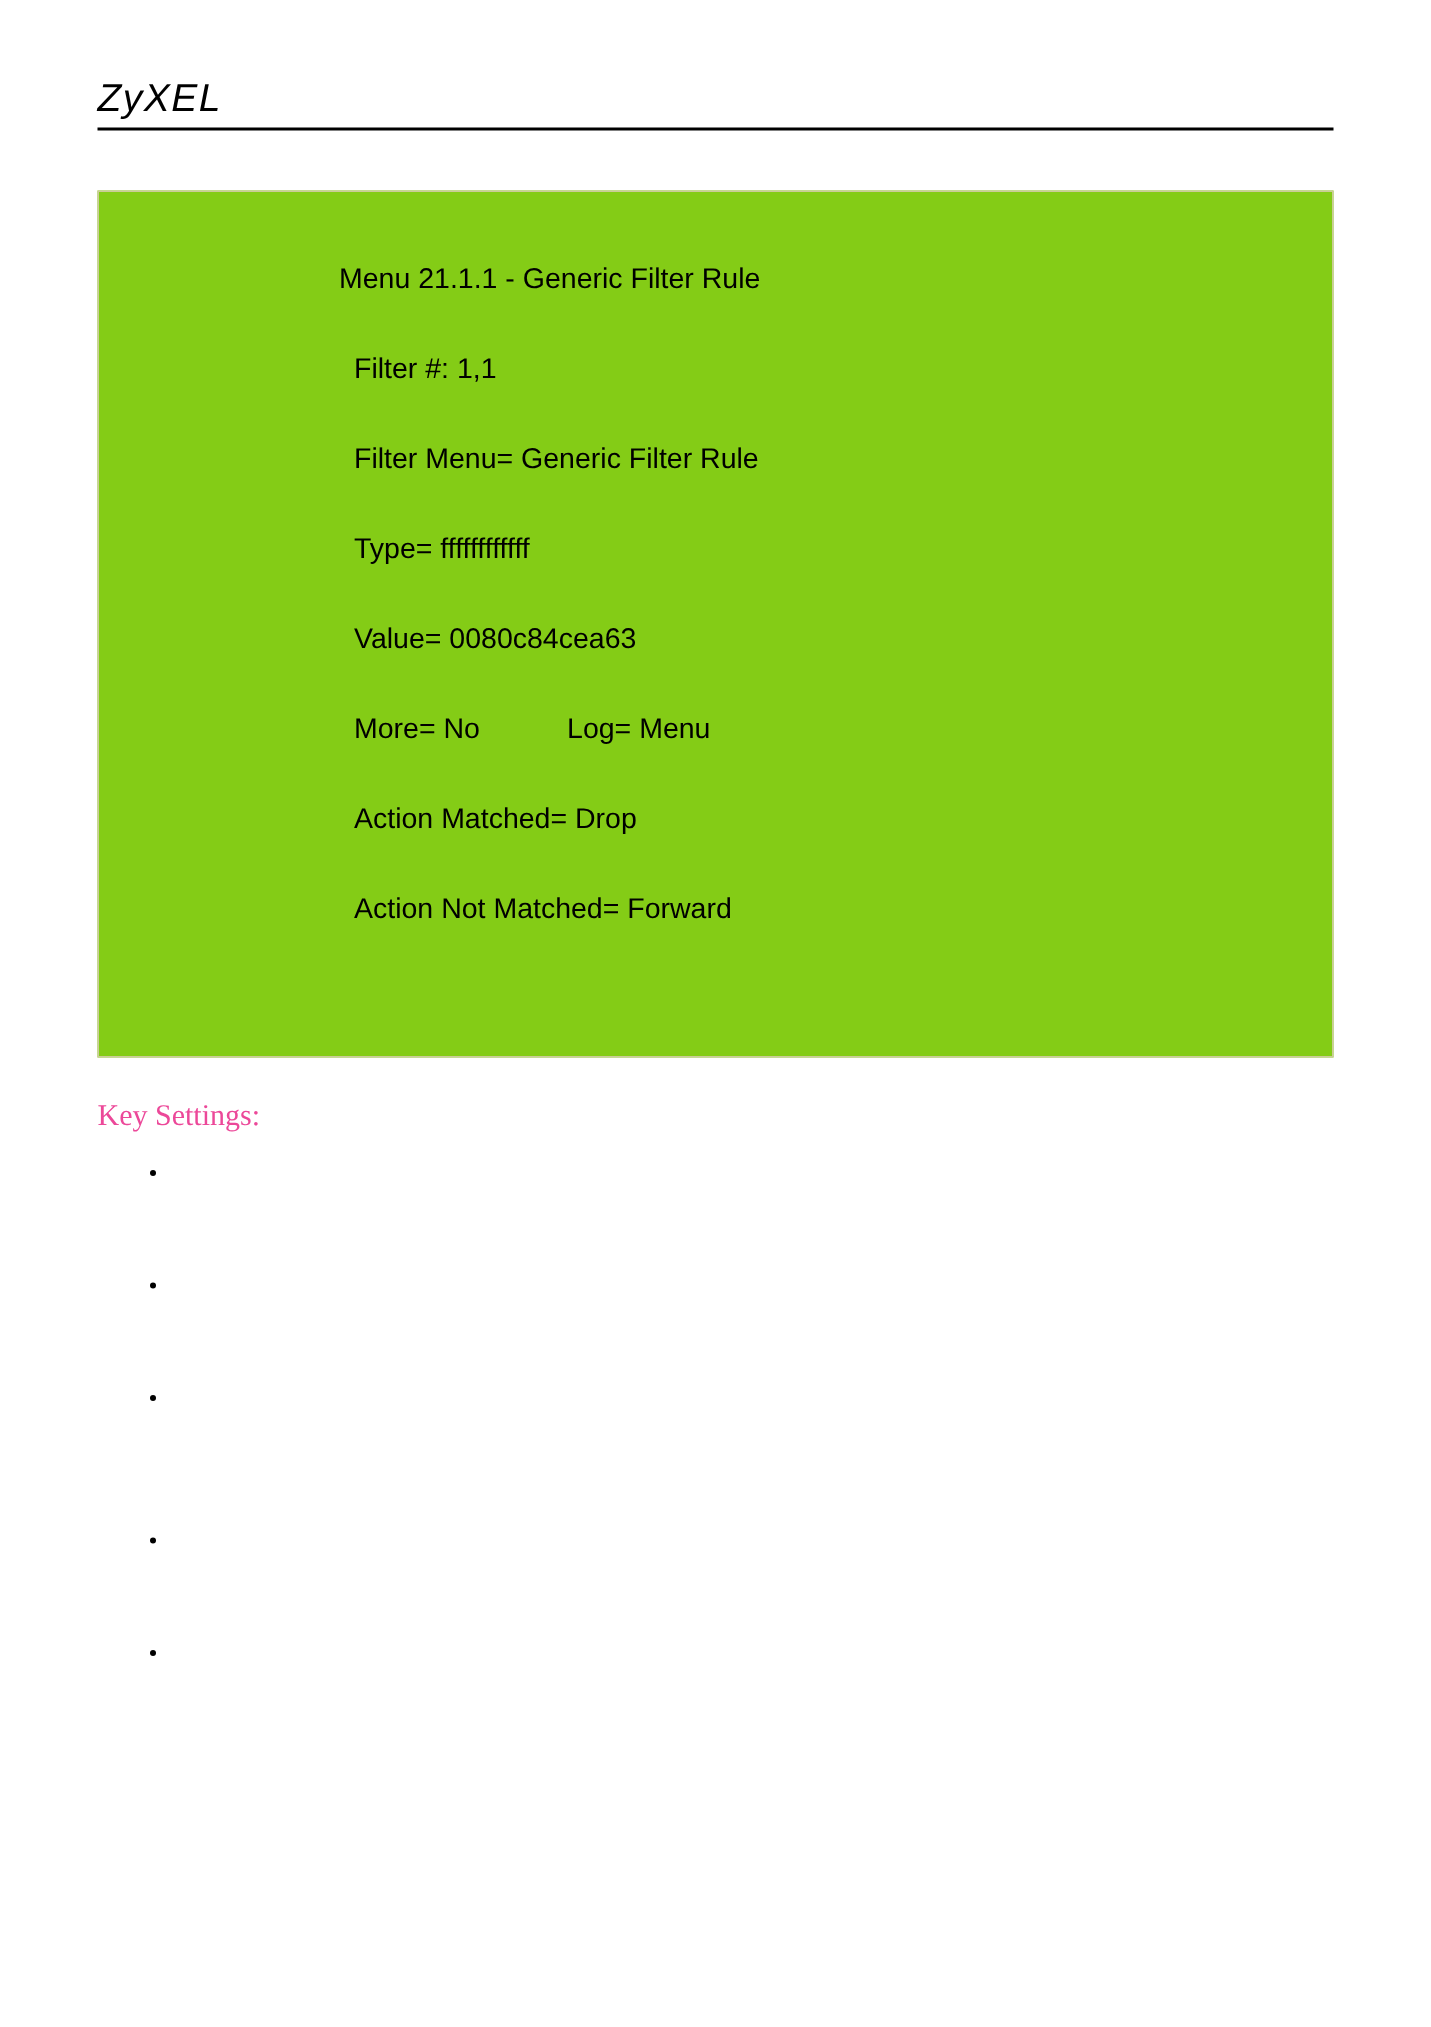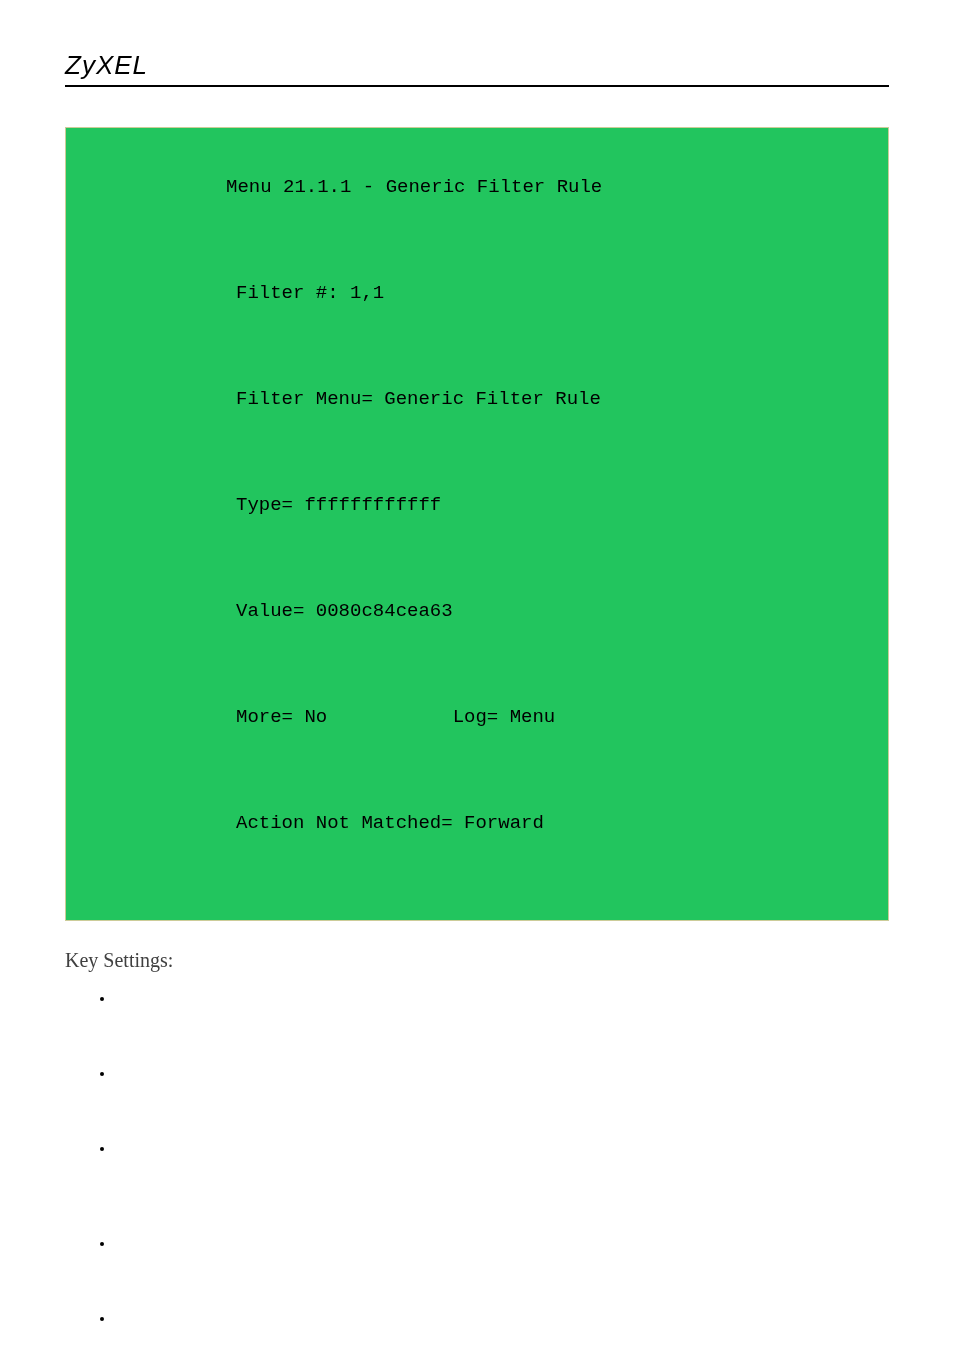--- a/index.html
+++ b/index.html
@@ -22,38 +22,37 @@
     font-size: 26px;
     letter-spacing: 1px;
     color: #000;
   }
   .hr {
     border: none;
     border-top: 2px solid #000;
     margin: 0 0 40px 0;
   }
   .code-box {
-    background: #22c55e;
+    background: #84cc16;
     border: 1px solid #cccc99;
     padding: 14px 10px 22px 10px;
-    font-family: Liberation Mono, monospace;
+    font-family: Liberation Sans, sans-serif;
     font-size: 19px;
     line-height: 30px;
     color: #000;
     white-space: pre;
   }
   .code-line {
     padding-left: 150px;
   }
   .code-line.indent {
     padding-left: 160px;
-    margin-top: 46px;
   }
   h3.key-settings {
-    color: #404040;
+    color: #ec4899;
     font-family: "Times New Roman", serif;
     font-weight: normal;
     font-size: 20px;
     margin: 28px 0 18px 0;
   }
   ul.settings {
     list-style: disc;
     margin: 0;
     padding-left: 50px;
   }
@@ -80,20 +79,21 @@
   </div>
   <hr class="hr">
 
   <div class="code-box">
 <div class="code-line">Menu 21.1.1 - Generic Filter Rule</div>
 <div class="code-line indent">Filter #: 1,1</div>
 <div class="code-line indent">Filter Menu= Generic Filter Rule</div>
 <div class="code-line indent">Type= ffffffffffff</div>
 <div class="code-line indent">Value= 0080c84cea63</div>
 <div class="code-line indent">More= No           Log= Menu</div>
+<div class="code-line indent">Action Matched= Drop</div>
 <div class="code-line indent">Action Not Matched= Forward</div>
   </div>
 
   <h3 class="key-settings">Key Settings:</h3>
 
   <ul class="settings">
     <li></li>
     <li></li>
     <li class="tall"></li>
     <li></li>

